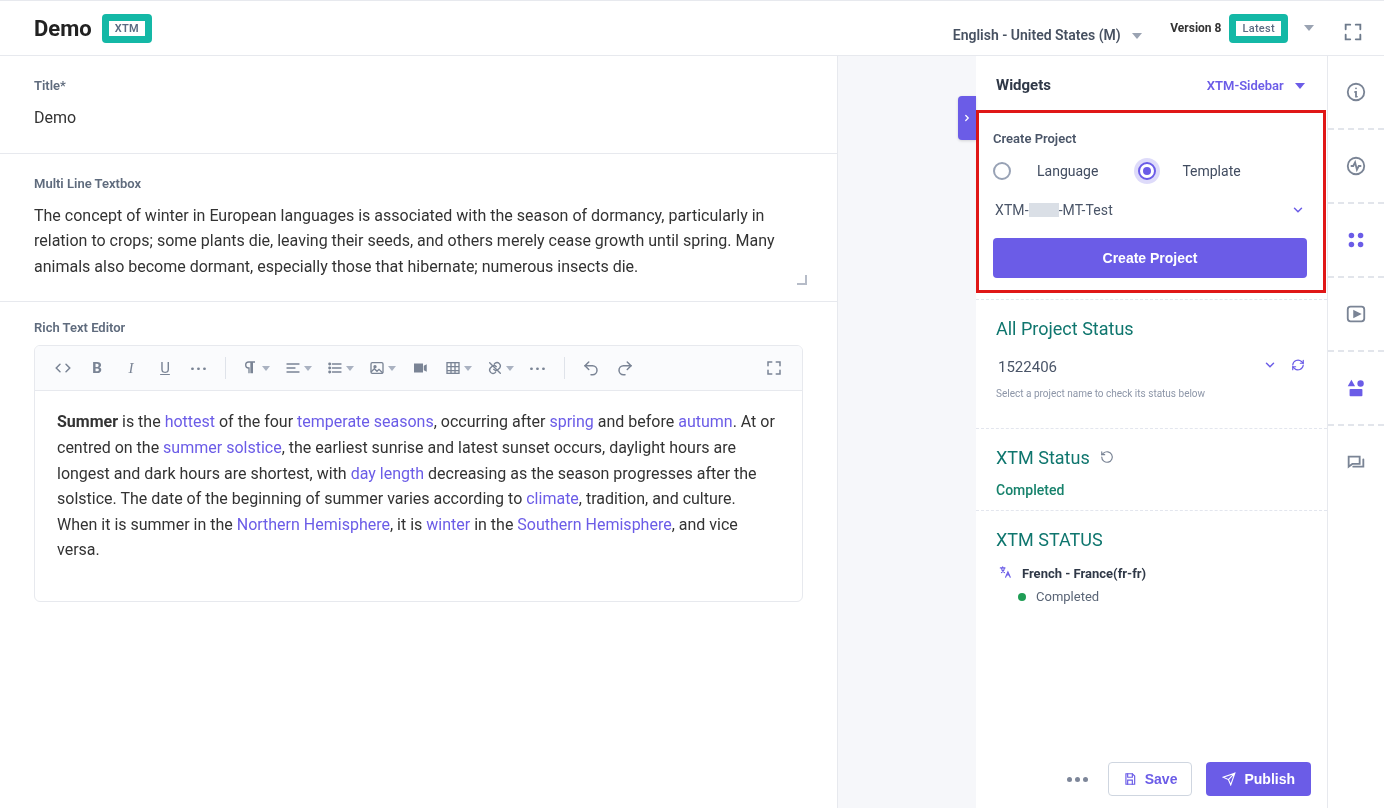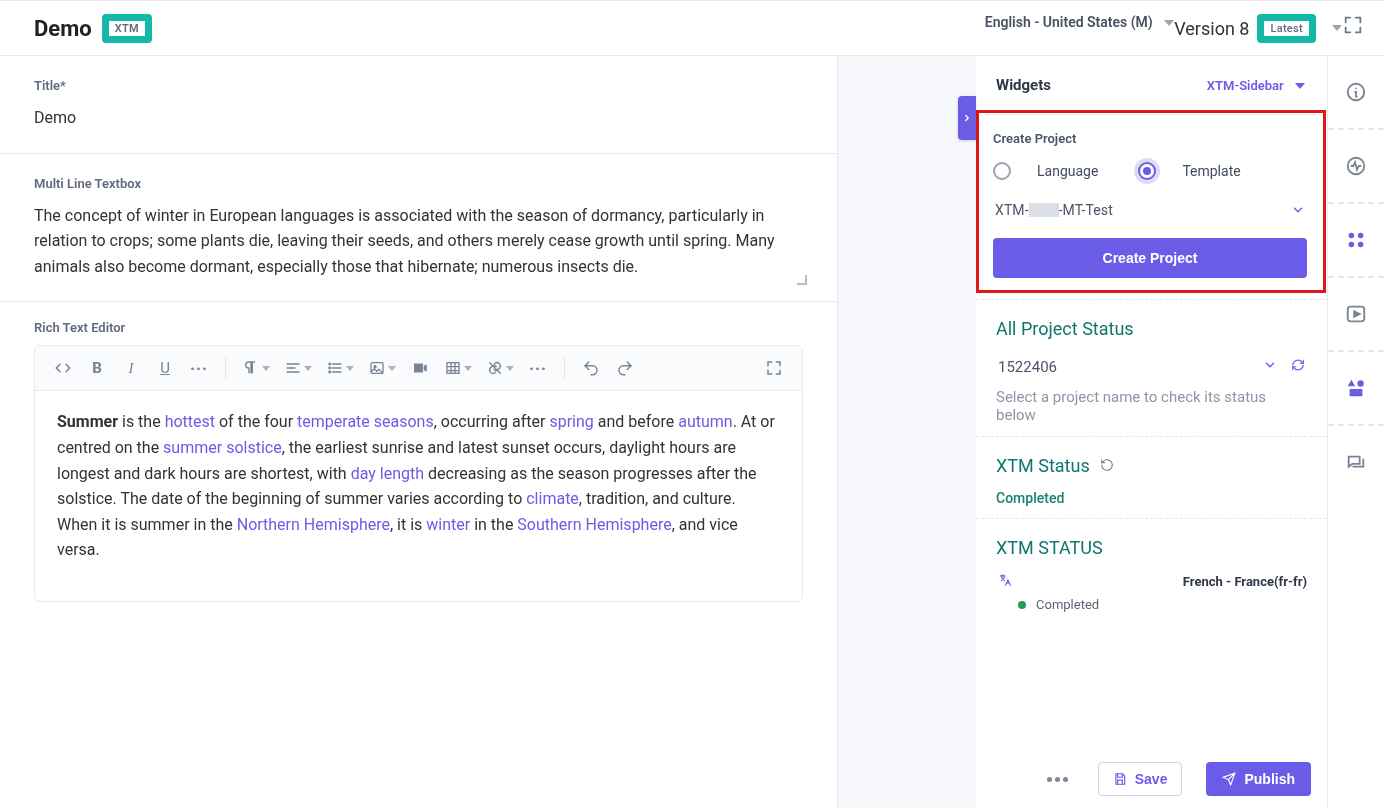--- a/index.html
+++ b/index.html
@@ -28,25 +28,25 @@
     background: #fff;
     border-bottom: 1px solid var(--light-border);
     border-top: 1px solid var(--light-border);
   }
   .topbar .left { display:flex; align-items:center; gap:10px; }
   .topbar h1 { margin:0; font-size:22px; font-weight:700; color:#222; }
   .chip {
     border:7px solid #14b8a6; border-radius:4px;
     padding:1px 6px; font-size:11px; color:#5b6b82; font-weight:600; letter-spacing:.3px;
   }
-  .topbar .right { display:flex; align-items:flex-start; }
+  .topbar .right { display:flex; align-items:flex-end; gap:28px; }
   .tri { display:inline-block; width:0; height:0; border-left:5px solid transparent; border-right:5px solid transparent; border-top:6px solid #9aa3b2; margin-left:8px; vertical-align:middle; }
   .lang-sel { color: var(--gray-text); font-size:14px; font-weight:600; cursor:pointer; }
   .ver-sel { display:flex; align-items:center; gap:8px; cursor:pointer; }
-  .ver-sel .vlabel { color:#333; font-weight:400; font-size:18px; }
+  .ver-sel .vlabel { color:#333; font-weight:700; font-size:12px; }
   .chip.latest { font-weight:500; color:#5b6b82; }
   .fs-icon svg { display:block; }
   
   .app { display:flex; height: calc(100% - 56px); }
   .content {
     width: 838px;
     background:#fff;
     border-right: 1px solid var(--light-border);
     overflow-y:auto;
   }
@@ -149,30 +149,30 @@
     color:#fff; font-weight:700; font-size:14px;
     border:none; border-radius:4px; padding:12px 0;
     cursor:pointer;
     margin-top:4px;
   }
   .section { padding: 18px 20px 6px; border-top:1px dashed #e3e6ee; margin-top:6px; }
   .section .stitle { font-size:18px; font-weight:400; color:#0f766e; margin-bottom:14px; display:flex; align-items:center; gap:10px;}
   .proj-sel { display:flex; align-items:center; justify-content:space-between; padding:4px 2px 8px; gap:14px; }
   .proj-sel .pname { font-size:15px; color:#4a5568; }
   .sel-icons { display:flex; align-items:center; gap:14px; }
-  .help-text { font-size:15px; color:#8d96a8; margin-top:4px; margin-bottom:0; }
+  .help-text { font-size:10px; color:#8d96a8; margin-top:4px; margin-bottom:17px; }
   .status-completed { color: var(--green); font-size:14px; font-weight:500; }
-  .lang-line { display:flex; align-items:center; gap:10px; margin: 10px 0 6px 2px; justify-content: space-between; }
+  .lang-line { display:flex; align-items:center; gap:10px; margin: 10px 0 6px 2px; }
   .flag-icon { display:inline-block; width:14px; }
   .sub-status { display:flex; align-items:center; gap:10px; color:#5a6576; font-size:13px; padding-left:22px; margin-top:6px; }
   .dot-green { width:8px; height:8px; border-radius:50%; background:#1f9d55; }
   
   .footer {
     position:absolute; bottom:0; left:0; right:0;
-    height:58px; display:flex; align-items:center; justify-content:flex-end; gap:24px;
+    height:58px; display:flex; align-items:center; justify-content:flex-end; gap:14px;
     padding: 0 16px; background:#fff;
   }
   .dots3 { display:flex; gap:3px; cursor:pointer; padding:6px; }
   .dots3 span { width:5px; height:5px; border-radius:50%; background:#7d8699; }
   .btn-outline {
     display:flex; align-items:center; gap:8px;
     border:1px solid #cfd6e0; background:#fff; color: var(--accent);
     font-weight:600; font-size:14px; padding: 8px 14px; border-radius:4px; cursor:pointer;
   }
   .btn-pub {

